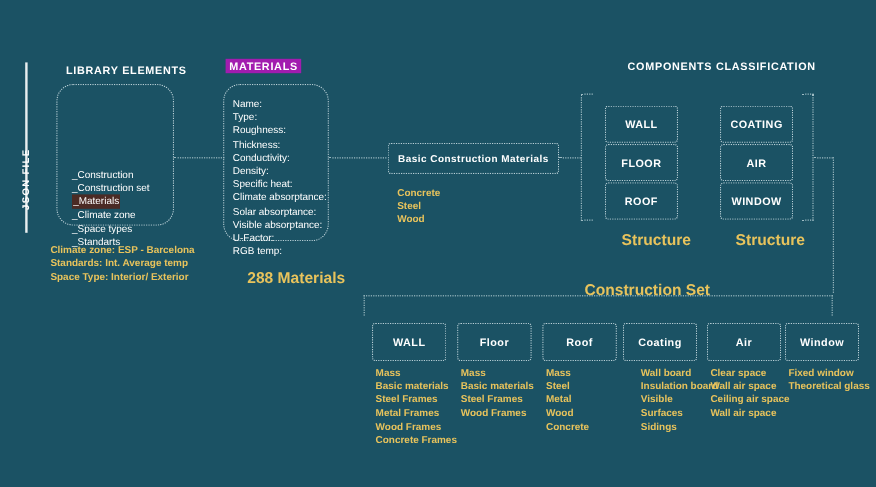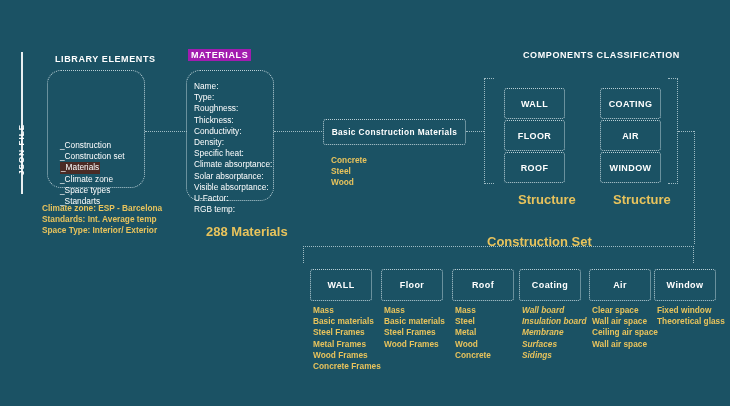--- a/index.html
+++ b/index.html
@@ -248,24 +248,24 @@
     <div class="yellowtxt b">Mass</div>
     <div class="yellowtxt b">Steel</div>
     <div class="yellowtxt b">Metal</div>
     <div class="yellowtxt b">Wood</div>
     <div class="yellowtxt b">Concrete</div>
   </div>
 
   <div class="abs dbox sm" style="left:519px; top:269px; width:62px; height:32px;">
     <span class="boxlabel">Coating</span>
   </div>
-  <div class="abs" style="left:522px; top:305px;font-style:italic;">
+  <div class="abs" style="left:534px; top:305px;">
     <div class="yellowtxt b">Wall board</div>
     <div class="yellowtxt b">Insulation board</div>
-    <div class="yellowtxt b">Membrane</div>
+    <div class="yellowtxt b">Visible</div>
     <div class="yellowtxt b">Surfaces</div>
     <div class="yellowtxt b">Sidings</div>
   </div>
 
   <div class="abs dbox sm" style="left:589px; top:269px; width:62px; height:32px;">
     <span class="boxlabel">Air</span>
   </div>
   <div class="abs" style="left:592px; top:305px;">
     <div class="yellowtxt b">Clear space</div>
     <div class="yellowtxt b">Wall air space</div>

